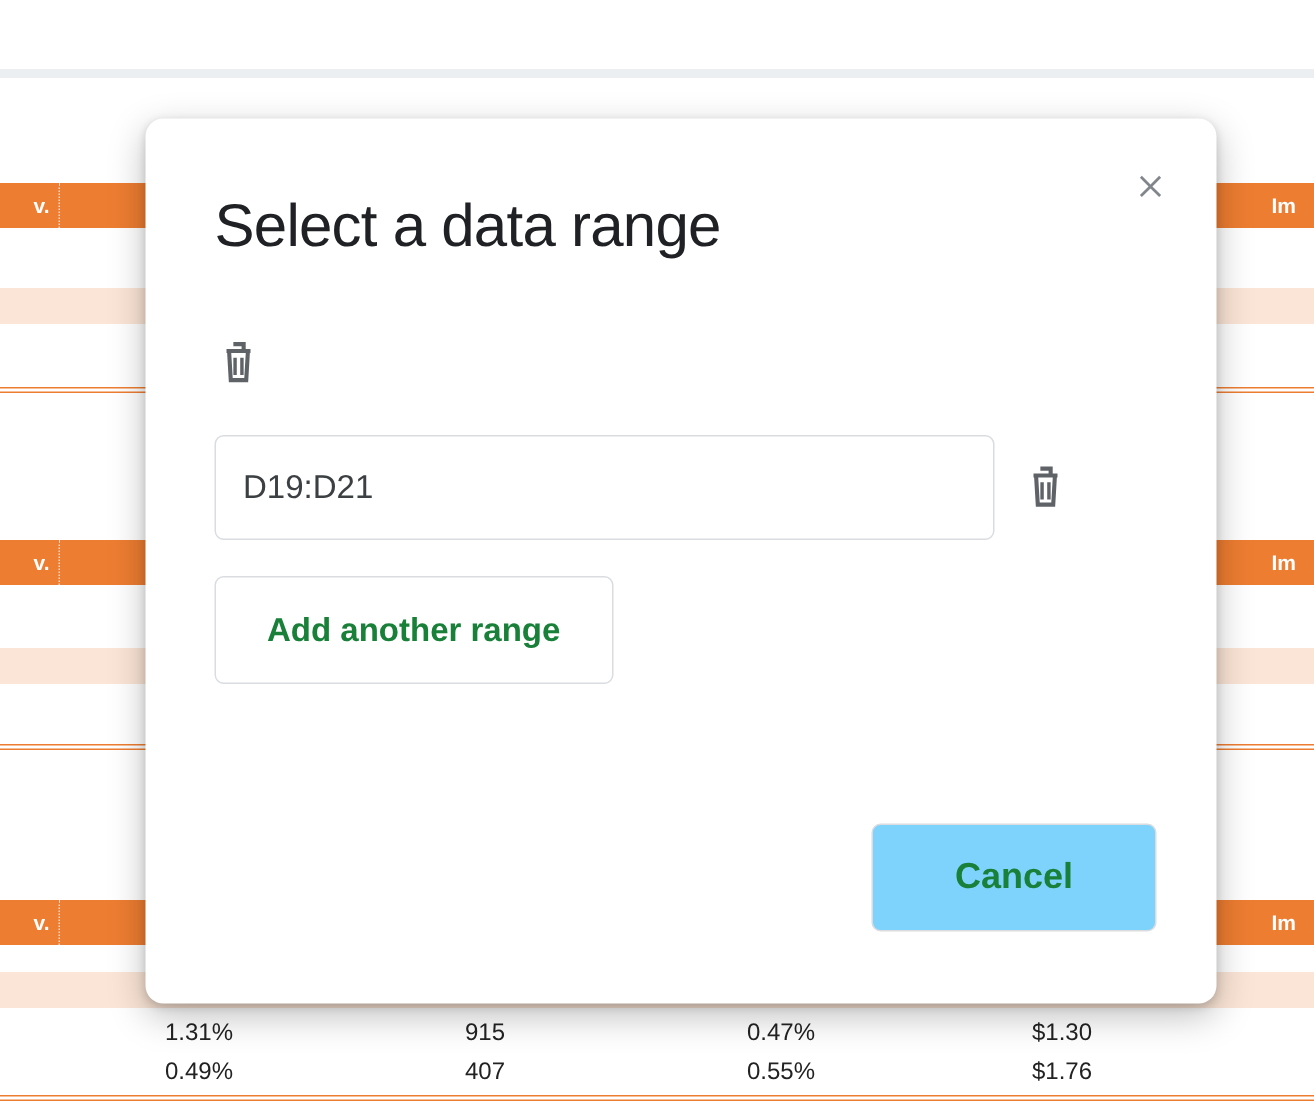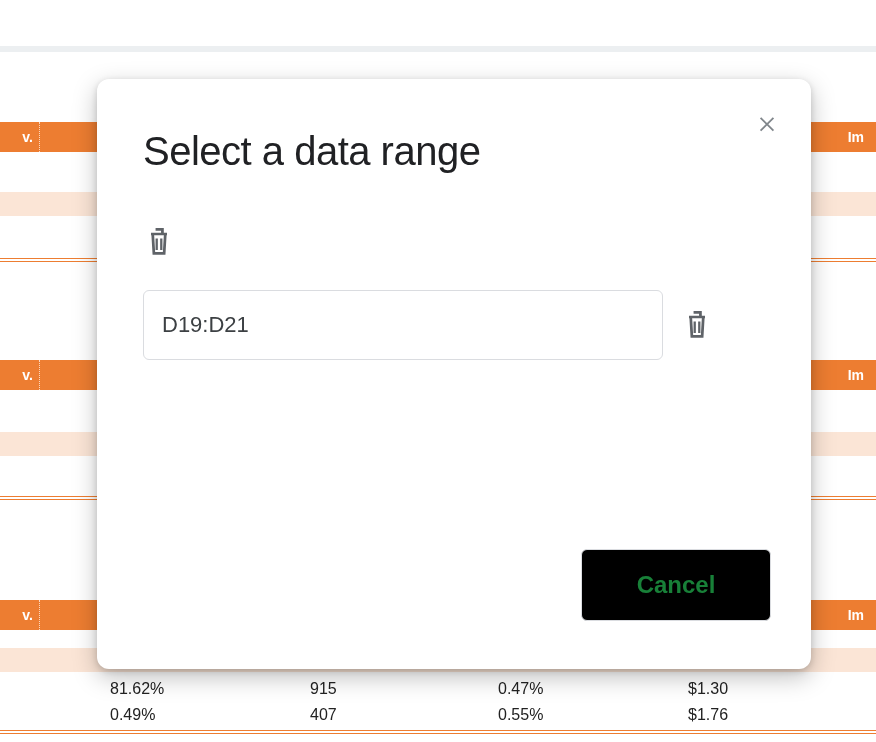--- a/index.html
+++ b/index.html
@@ -163,21 +163,21 @@
     border-radius: 6px;
     font-size: 24px;
     font-weight: 600;
     cursor: pointer;
     display: flex;
     align-items: center;
     justify-content: center;
     border: 1px solid transparent;
   }
   .btn-cancel {
-    background: #000000;
+    background: #7dd3fc;
     color: #188038;
     border: 1px solid #dadce0;
     min-width: 190px;
   }
   .btn-ok {
     background: #188038;
     color: #fff;
     min-width: 140px;
   }
 </style>
@@ -201,21 +201,21 @@
   <div class="palerow" style="top:432px"></div>
   <div class="double-line" style="top:496px"></div>
 
   <div class="band" style="top:600px">
     <div class="vlabel">v.</div>
     <div class="imlabel">Im</div>
   </div>
   <div class="palerow" style="top:648px"></div>
 
   <div class="datarow" style="top:678px">
-    <span style="left:110px">81.62%</span>
+    <span style="left:110px">1.31%</span>
     <span style="left:310px">915</span>
     <span style="left:498px">0.47%</span>
     <span style="left:688px">$1.30</span>
   </div>
   <div class="datarow" style="top:704px">
     <span style="left:110px">0.49%</span>
     <span style="left:310px">407</span>
     <span style="left:498px">0.55%</span>
     <span style="left:688px">$1.76</span>
   </div>
@@ -242,17 +242,18 @@
   <div class="range-row">
     <input class="range-input" type="text" value="D19:D21" style="">
     <div class="trash">
       <svg viewBox="0 0 24 28">
         <path fill="none" stroke="currentColor" stroke-width="2.4" d="M5 7h14 M9 3h6v4 M6.5 7l1 17h9l1-17"></path>
         <path stroke="currentColor" stroke-width="2" d="M10 11v10 M14 11v10"></path>
       </svg>
     </div>
   </div>
 
+  <button class="add-range">Add another range</button>
 
   <div class="footer">
     <button class="btn btn-cancel">Cancel</button>
   </div>
 </div>
 
 </body></html>

